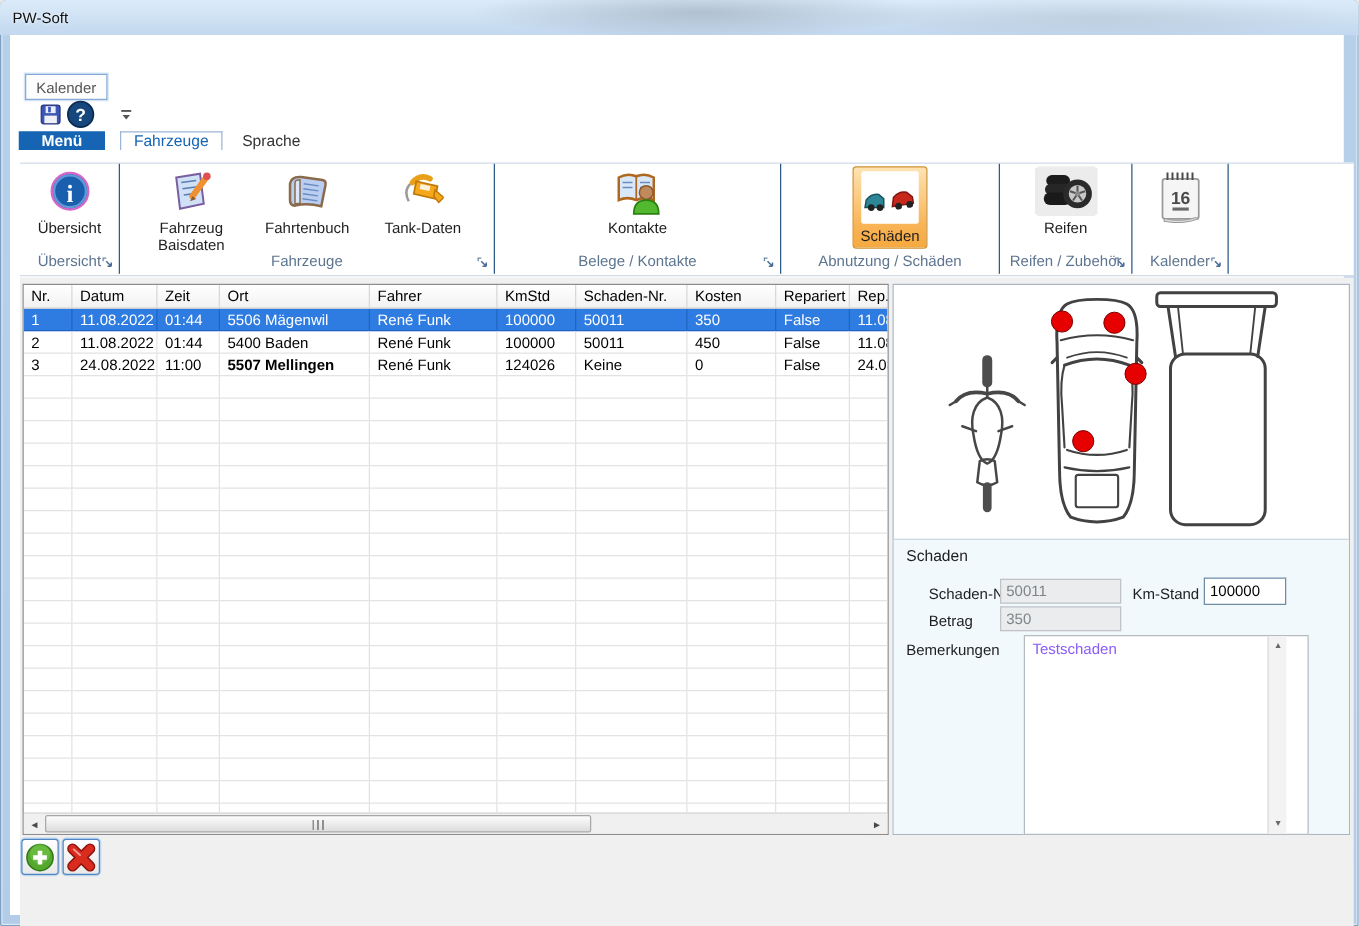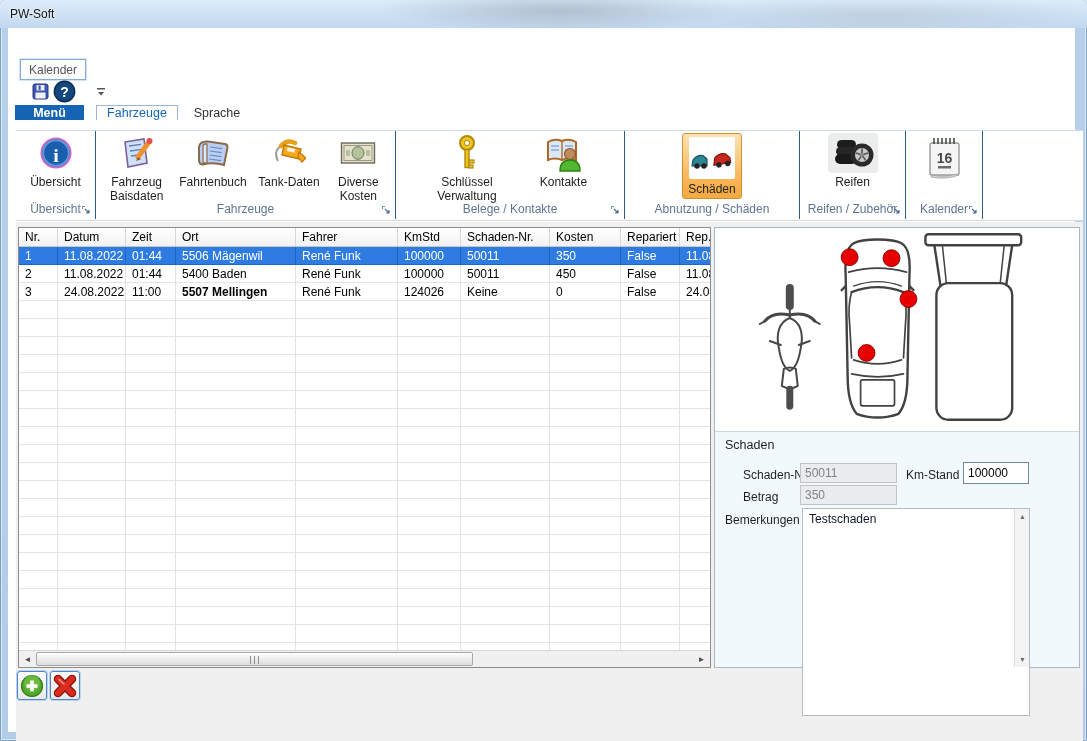--- a/index.html
+++ b/index.html
@@ -72,22 +72,22 @@
 
   
   .rpanel{position:absolute;left:706px;top:199px;width:366px;height:441px;background:#fff;border:1px solid #a9b8c4;}
   .diagram{position:absolute;left:0;top:0;width:364px;height:203px;}
   .schaden{position:absolute;left:0;top:203px;width:364px;height:236px;background:#f2f9fd;border-top:1px solid #ccd8e1;}
   .sch-title{position:absolute;left:10px;top:6px;font-size:12.5px;color:#1e1e1e;}
   .f-label{position:absolute;font-size:12px;color:#1e1e1e;}
   .f-input{position:absolute;font-size:12px;font-family:"Liberation Sans",sans-serif;padding:1px 4px;}
   .f-input:disabled{background:#eaeced;border:1px solid #c0c4c8;color:#7f8488;}
   .f-enabled{background:#fff;border:1px solid #6e8ca6;color:#000;}
-  .f-area{position:absolute;left:87px;top:76px;width:228px;height:208px;background:#fff;border:1px solid #b4bcc2;
-    font-size:12px;color:#0f172a;font-family:"Liberation Sans",sans-serif;padding:3px 20px 3px 6px;resize:none;overflow:hidden;}
+  .f-area{position:absolute;left:104px;top:76px;width:228px;height:160px;background:#fff;border:1px solid #b4bcc2;
+    font-size:12px;color:#8b5cf6;font-family:"Liberation Sans",sans-serif;padding:3px 20px 3px 6px;resize:none;overflow:hidden;}
   .ta-scroll{position:absolute;left:299px;top:77px;width:15px;height:158px;background:#f3f3f3;border-left:1px solid #dcdcdc;}
   .ta-up,.ta-down{position:absolute;left:0;width:15px;height:15px;display:flex;align-items:center;justify-content:center;
     font-size:7px;color:#6a6a6a;}
   .ta-up{top:0;} .ta-down{bottom:0;}
 
   
   .act-btn{position:absolute;top:643px;width:30px;height:29px;background:linear-gradient(#ffffff,#e9e9e9);
     border:1px solid #4f86c6;border-radius:3px;box-shadow:0 0 0 1px #bcd4ec;display:flex;align-items:center;justify-content:center;}
   .btn-add{left:9px;} .btn-del{left:42px;}
 </style>
@@ -180,54 +180,30 @@
             <svg width="34" height="32" viewBox="0 0 34 32">
               <path d="M6,24 Q1,14 9,9" stroke="#9a9a9a" stroke-width="2" fill="none"></path>
               <path d="M9,9 Q15,2 23,6" stroke="#e8a018" stroke-width="4.5" fill="none" stroke-linecap="round"></path>
               <path d="M12,8 L29,12 L27,22 L10,18 Z" fill="#f5a81c" stroke="#c07808" stroke-width="1.4"></path>
               <path d="M27,15 L34,21 L30,25 L26,20 Z" fill="#f5a81c" stroke="#c07808" stroke-width="1.2"></path>
               <rect x="15" y="11" width="8" height="4" fill="#fff" opacity="0.85" transform="rotate(12 19 13)"></rect>
             </svg>
             </span>
           <span class="ri-label">Tank-Daten</span>
         </div>
-        <div class="ritem">
-          <span class="ric">
-            <svg width="36" height="26" viewBox="0 0 36 26">
-              <rect x="1.5" y="3" width="33" height="20" fill="#e6e2ce" stroke="#6a6a58" stroke-width="1.4"></rect>
-              <rect x="4" y="5.5" width="28" height="15" fill="none" stroke="#9a9a80" stroke-width="1"></rect>
-              <ellipse cx="18" cy="13" rx="6" ry="6.3" fill="#b5c29e" stroke="#6a7a5a"></ellipse>
-              <rect x="6" y="10" width="4" height="6" fill="#b5c29e"></rect>
-              <rect x="26" y="10" width="4" height="6" fill="#b5c29e"></rect>
-            </svg>
-            </span>
-          <span class="ri-label wrap w54">Diverse Kosten</span>
-        </div>
       </div>
       <div class="rg-label">Fahrzeuge</div>
       <svg class="launcher" viewBox="0 0 10 10">
         <path d="M1.5,4 L1.5,1.5 L4,1.5" stroke="#6a89a8" fill="none"></path>
           <path d="M4,4 L8,8 M8,8 L8,5 M8,8 L5,8" stroke="#4a6d96" fill="none" stroke-width="1.2"></path>
         </svg>
     </div>
 
     <div class="rgroup rg3">
       <div class="rg-items">
-        <div class="ritem">
-          <span class="ric">
-            <svg width="24" height="38" viewBox="0 0 24 38">
-              <circle cx="12" cy="9" r="7" fill="#f0c420" stroke="#b08a10" stroke-width="2"></circle>
-              <circle cx="12" cy="9" r="2.6" fill="#fff" stroke="#b08a10"></circle>
-              <rect x="10" y="15.5" width="4" height="18" fill="#f0c420" stroke="#b08a10" stroke-width="1.4"></rect>
-              <rect x="14" y="26" width="5" height="3" fill="#f0c420" stroke="#b08a10" stroke-width="1.2"></rect>
-              <rect x="14" y="31" width="4" height="3" fill="#f0c420" stroke="#b08a10" stroke-width="1.2"></rect>
-            </svg>
-            </span>
-          <span class="ri-label wrap w68">Schlüssel Verwaltung</span>
-        </div>
         <div class="ritem">
           <span class="ric">
             <svg width="36" height="37" viewBox="0 0 36 37">
               <path d="M3,7 Q10,3 17,6 Q24,3 31,7 L31,25 Q24,22 17,25 Q10,22 3,25 Z" fill="#d8e8f8" stroke="#b06820" stroke-width="2"></path>
               <path d="M17,6 L17,25" stroke="#b06820" stroke-width="1.4"></path>
               <path d="M6,11 h8 M6,15 h8 M20,11 h8 M20,15 h8" stroke="#6a8ac0" stroke-width="1.1"></path>
               <circle cx="25" cy="19" r="5.5" fill="#c08a5a" stroke="#8a5a30" stroke-width="1.2"></circle>
               <path d="M15,36 Q15,25 25,25 Q35,25 35,36 Z" fill="#52b830" stroke="#2a8010" stroke-width="1.4"></path>
             </svg>
             </span>

